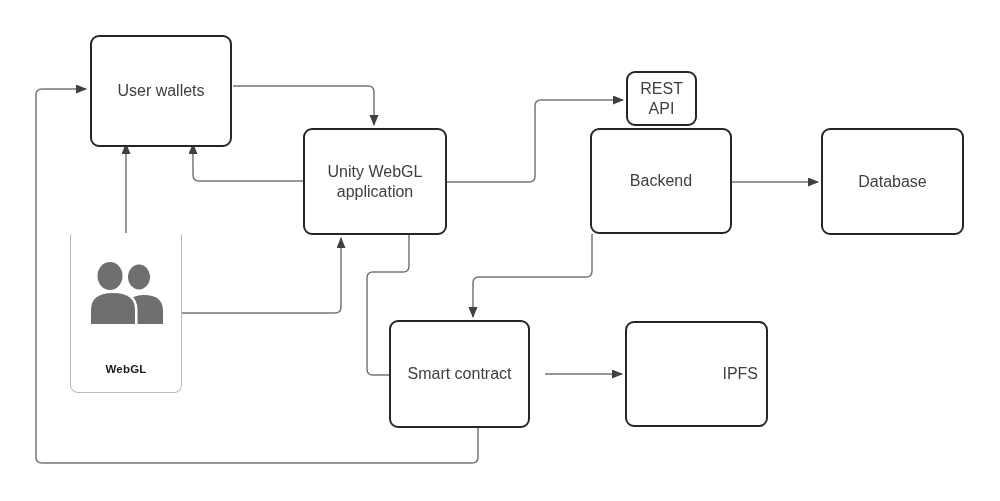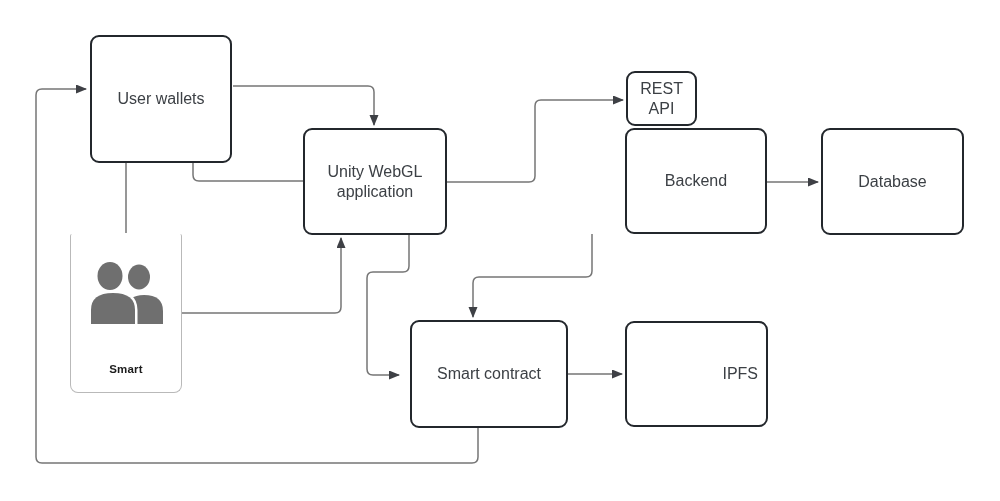--- a/index.html
+++ b/index.html
@@ -38,26 +38,26 @@
     border-radius:9px;
     display:flex;
     align-items:center;
     justify-content:center;
     text-align:center;
     color:var(--node-text);
     font-size:16px;
     line-height:1.25;
     padding:4px 8px;
   }
-  .node-user-wallets { left:90px;  top:35px;  width:142px; height:128px; }
+  .node-user-wallets { left:90px;  top:35px;  width:142px; height:112px; }
   .node-unity        { left:303px; top:128px; width:144px; height:107px; }
   .node-rest-api     { left:626px; top:71px;  width:71px;  height:55px; padding:20px; }
-  .node-backend      { left:590px; top:128px; width:142px; height:106px;margin-left:35px; }
+  .node-backend      { left:590px; top:128px; width:142px; height:106px; }
   .node-database     { left:821px; top:128px; width:143px; height:107px; }
-  .node-smart        { left:410px; top:320px; width:158px; height:108px; }
+  .node-smart        { left:389px; top:320px; width:141px; height:108px; }
   .node-ipfs         { left:625px; top:321px; width:143px; height:106px;justify-content:flex-end; }
   .users-card{
     position:absolute;
     left:70px; top:234px; width:112px; height:159px;
     box-sizing:border-box;
     background:var(--node-fill);
     border:1.5px solid var(--users-border);
     border-top:none;
     border-radius:2px 2px 8px 8px;
   }
@@ -130,16 +130,16 @@
 
   <div class="users-card">
     <div class="users-icon-wrap">
       <svg width="76" height="64" viewBox="0 0 76 64" xmlns="http://www.w3.org/2000/svg">
         <ellipse cx="50" cy="17" rx="11" ry="12.5" fill="var(--users-icon)"></ellipse>
         <path d="M38 64 L38 50 Q38 35 55 35 Q74 35 74 51 L74 64 Z" fill="var(--users-icon)"></path>
         <ellipse cx="21" cy="16" rx="12.5" ry="14" fill="var(--users-icon)" stroke="#ffffff" stroke-width="5" paint-order="stroke"></ellipse>
         <path d="M2 64 L2 50 Q2 33 24 33 Q46 33 46 50 L46 64 Z" fill="var(--users-icon)" stroke="#ffffff" stroke-width="5" paint-order="stroke"></path>
       </svg>
     </div>
-    <div class="users-label">Smart</div>
+    <div class="users-label">WebGL</div>
   </div>
 
 </div>
 
 </body></html>

